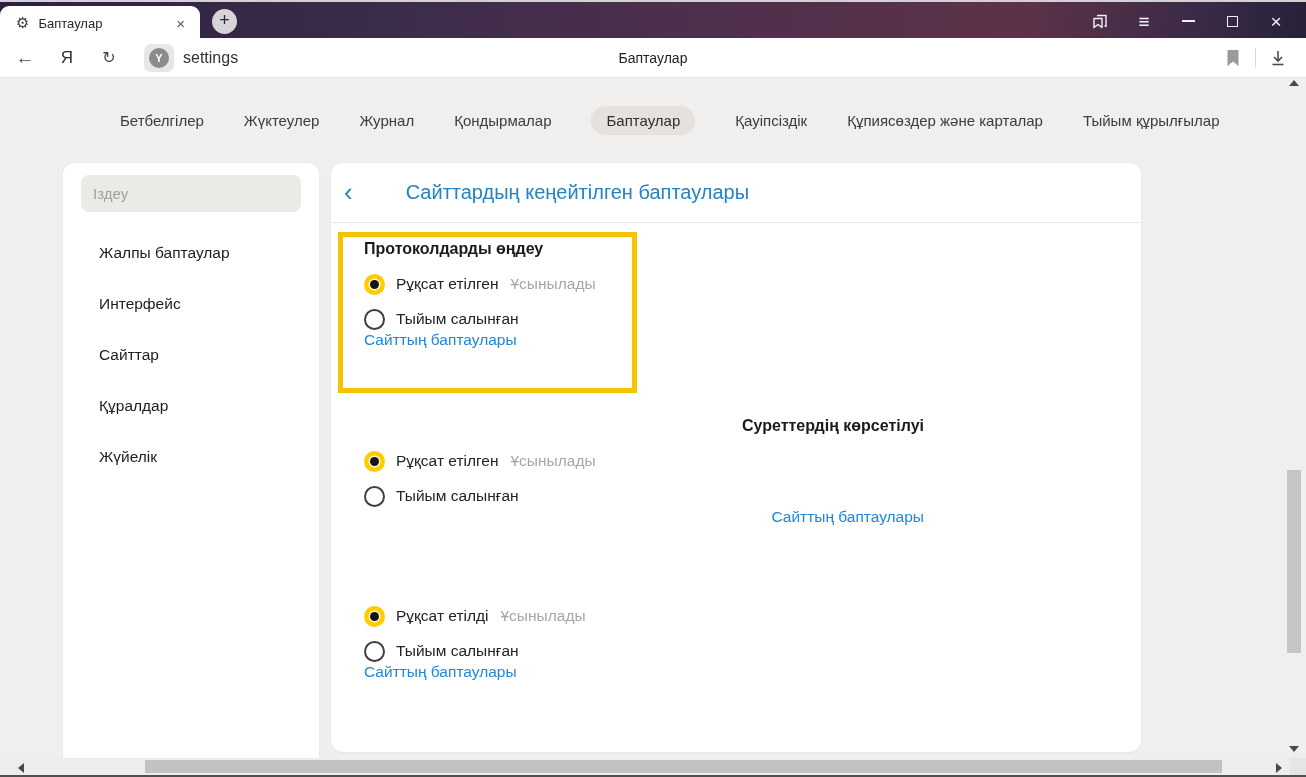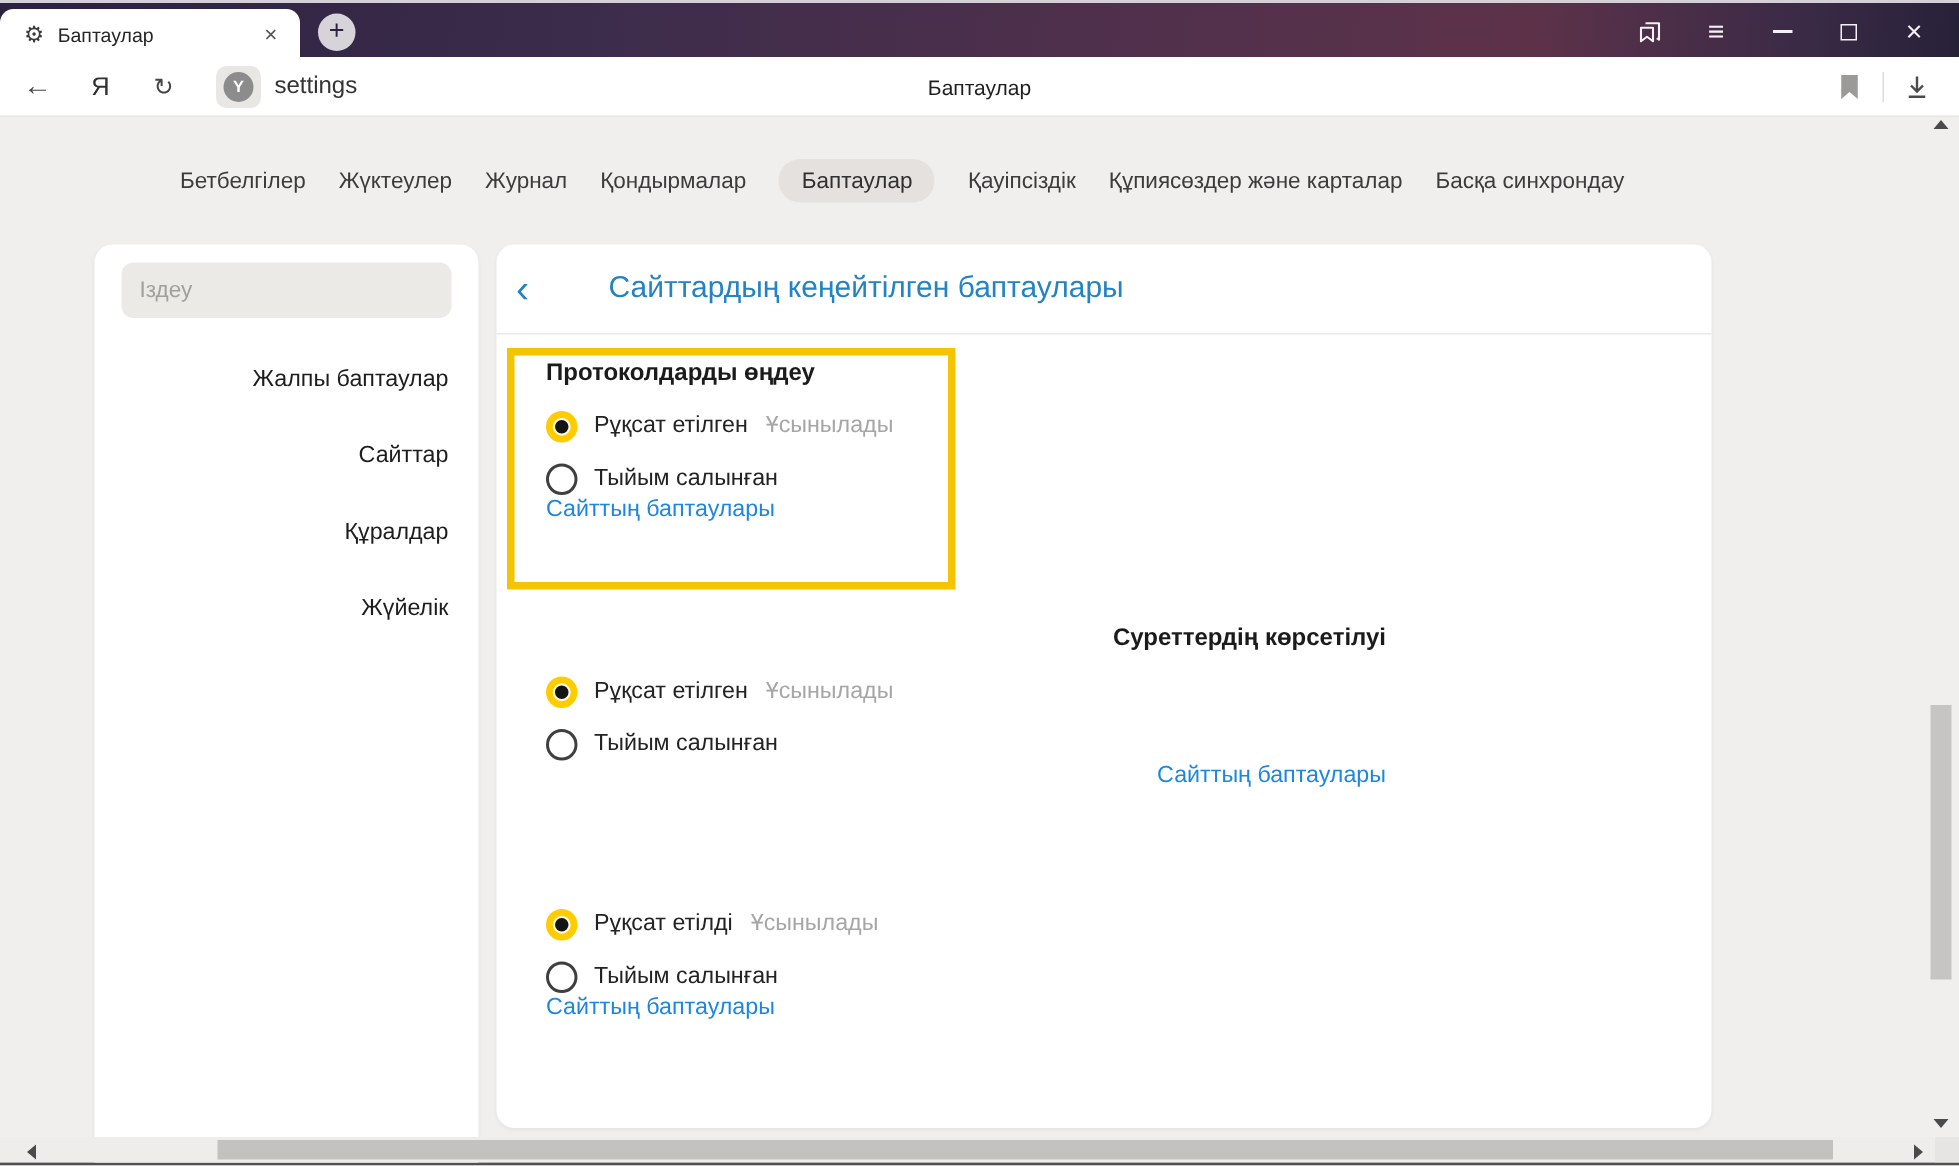--- a/index.html
+++ b/index.html
@@ -38,32 +38,32 @@
     border-radius:7px; padding:0 5px; }
   .url-badge .y-circle { width:20px; height:20px; border-radius:50%; background:#8c8c8c; color:#fff;
     font-size:11px; font-weight:bold; display:flex; align-items:center; justify-content:center; }
   .url-text { margin-left:9px; font-size:16px; color:#333333; }
   .toolbar-title { position:absolute; left:0; right:0; text-align:center; font-size:14px; color:#1f1f1f; pointer-events:none; }
   .toolbar-right { position:absolute; right:12px; top:0; height:40px; display:flex; align-items:center; }
   .tr-btn { width:32px; height:30px; display:flex; align-items:center; justify-content:center; }
   .tr-divider { width:1px; height:20px; background:#dddbd8; margin:0 6px; }
 
   
-  .navtabs { position:absolute; left:120px; top:106px; display:flex; align-items:center; gap:22px;text-align:center; }
+  .navtabs { position:absolute; left:120px; top:106px; display:flex; align-items:center; gap:40px;text-align:center; }
   .navtab { font-size:15px; color:#3c3c3c; padding:6px 0; white-space:nowrap; }
   .navtab.active { background:#e4e1de; border-radius:16px; padding:6px 15px; color:#303030; }
 
   
   .sidebar { position:absolute; left:63px; top:163px; width:256px; height:705px; background:#ffffff;
     border-radius:12px; box-shadow:0 1px 3px rgba(0,0,0,0.05); }
   .search-box { position:absolute; left:18px; top:12px; width:220px; height:37px; background:#ebeae7;
     border:none; border-radius:8px; font-family:inherit; font-size:15px; color:#333; padding:0 12px; outline:none; }
   .search-box::placeholder { color:#a2a09d; }
   .side-list { position:absolute; left:0; top:72px; width:100%; }
-  .side-item { padding:8px 20px 8px 36px; font-size:15.5px; color:#1d1d1d; line-height:19px; margin-bottom:16px;text-align:right; }
+  .side-item { padding:8px 20px 8px 36px; font-size:15.5px; color:#1d1d1d; line-height:19px; margin-bottom:16px; }
 
   
   .main-card { position:absolute; left:331px; top:163px; width:810px; height:589px; background:#ffffff;
     border-radius:12px; box-shadow:0 1px 3px rgba(0,0,0,0.05); }
   .main-header { position:absolute; left:13px; top:17px; display:flex; align-items:center; color:#2383c4; cursor:pointer; }
   .main-header .chev { font-size:26px; line-height:24px; margin-right:9px; font-weight:400; }
   .main-header .hdr-text { font-size:20px;margin-left:44px; }
   .hdr-divider { position:absolute; left:0; top:59px; width:100%; height:1px; background:#ebe9e6; }
 
   .highlight-box { position:absolute; left:7px; top:69px; width:299px; height:161px;
@@ -161,27 +161,28 @@
   </div>
 
   <div class="navtabs">
     <span class="navtab">Бетбелгілер</span>
     <span class="navtab">Жүктеулер</span>
     <span class="navtab">Журнал</span>
     <span class="navtab">Қондырмалар</span>
     <span class="navtab active">Баптаулар</span>
     <span class="navtab">Қауіпсіздік</span>
     <span class="navtab">Құпиясөздер және карталар</span>
-    <span class="navtab">Басқа синхрондау</span>
+    <span class="navtab">Тыйым құрылғылар</span>
   </div>
 
   <div class="sidebar">
     <input class="search-box" type="text" placeholder="Іздеу" style="">
     <div class="side-list">
       <div class="side-item">Жалпы баптаулар</div>
+      <div class="side-item">Интерфейс</div>
       <div class="side-item">Сайттар</div>
       <div class="side-item">Құралдар</div>
       <div class="side-item">Жүйелік</div>
     </div>
   </div>
 
   <div class="main-card">
     <div class="main-header">
       <span class="chev">‹</span>
       <span class="hdr-text">Сайттардың кеңейтілген баптаулары</span>

